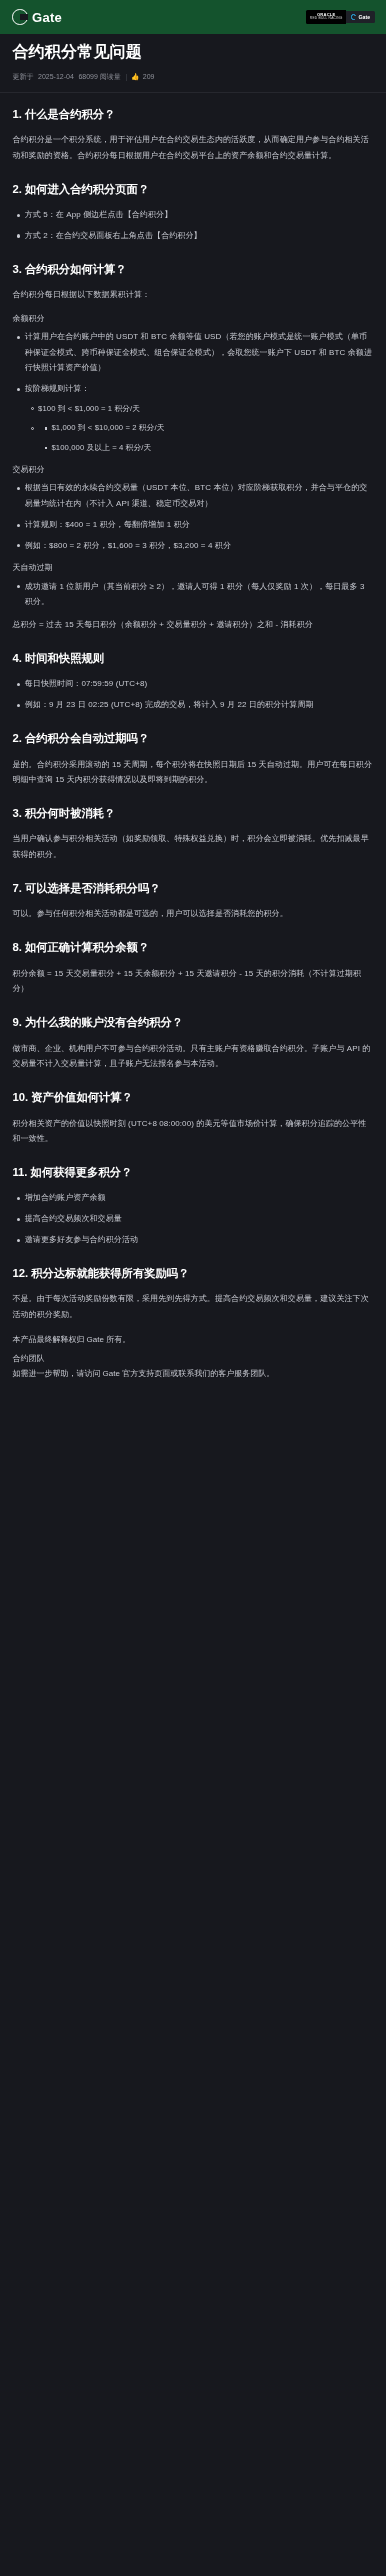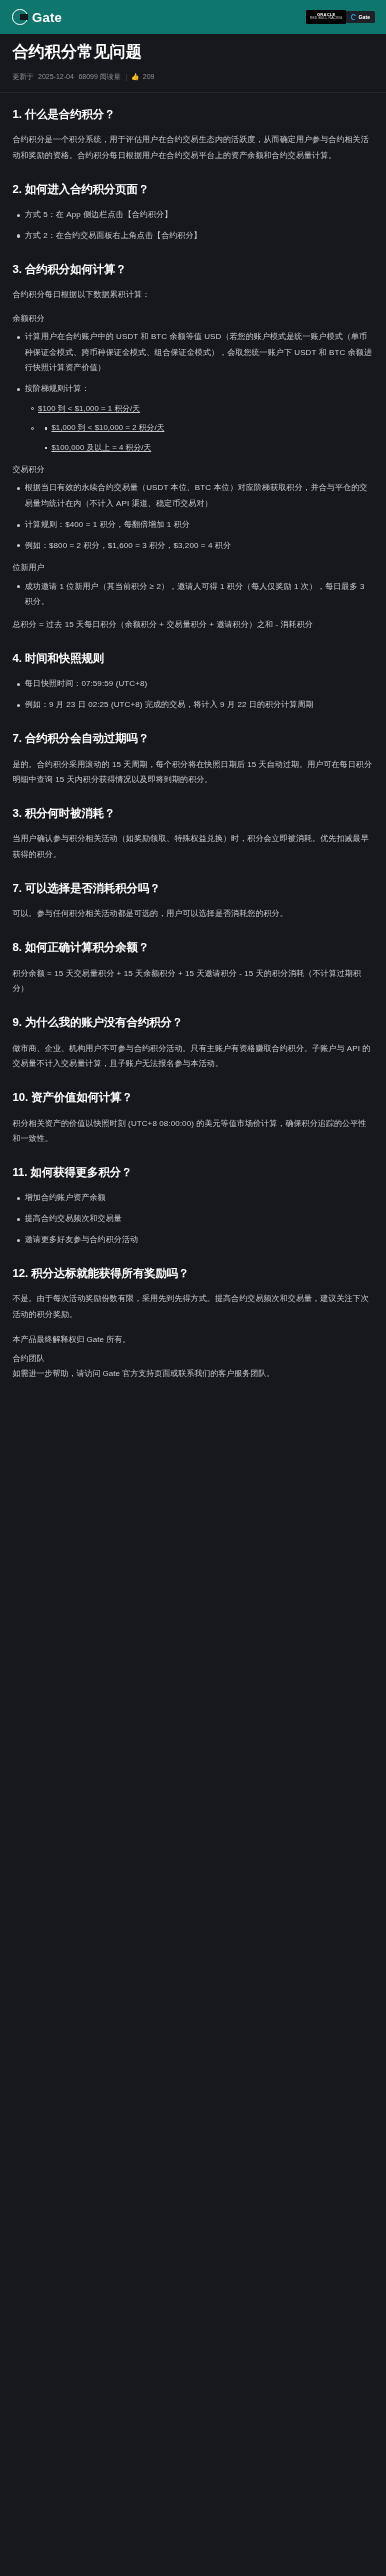--- a/index.html
+++ b/index.html
@@ -21,21 +21,21 @@
     overflow: hidden;
   }
 
   
   .topbar {
     height: 34px;
     display: flex;
     align-items: center;
     justify-content: space-between;
     padding: 0 11.3px 0 12.4px;
-    background: #0f766e;
+    background: #14532d;
   }
   .brand {
     display: flex;
     align-items: center;
     gap: 4.1px;
   }
   .brand-mark {
     width: 15.5px; height: 15.5px;
     border-radius: 50%;
     border: 1.5px solid #ffffff;
@@ -185,21 +185,20 @@
     padding-left: 13.4px;
     list-style: none;
   }
   ul.lv2 > li {
     position: relative;
     font-size: 7.7px;
     line-height: 1.95;
     color: #c9cbd3;
     margin-bottom: 4.6px;
     letter-spacing: 0.1px;
-    text-decoration: underline;
   }
   ul.lv2 > li::before {
     content: "";
     position: absolute;
     left: -7.2px;
     top: 6.2px;
     width: 3.1px; height: 3.1px;
     border-radius: 50%;
     border: 0.8px solid #c9cbd3;
     background: transparent;
@@ -307,34 +306,34 @@
       </li>
     </ul>
 
     <p class="sub-label">交易积分</p>
     <ul class="lv1">
       <li>根据当日有效的永续合约交易量（USDT 本位、BTC 本位）对应阶梯获取积分，并合与平仓的交易量均统计在内（不计入 API 渠道、稳定币交易对）</li>
       <li>计算规则：$400 = 1 积分，每翻倍增加 1 积分</li>
       <li>例如：$800 = 2 积分，$1,600 = 3 积分，$3,200 = 4 积分</li>
     </ul>
 
-    <p class="sub-label">位新用户</p>
+    <p class="sub-label">天自动过期</p>
     <ul class="lv1">
       <li>成功邀请 1 位新用户（其当前积分 ≥ 2），邀请人可得 1 积分（每人仅奖励 1 次），每日最多 3 积分。</li>
     </ul>
 
     <p class="para">总积分 = 过去 15 天每日积分（余额积分 + 交易量积分 + 邀请积分）之和 - 消耗积分</p>
 
     <h2 class="q">4. 时间和快照规则</h2>
     <ul class="lv1">
       <li>每日快照时间：07:59:59 (UTC+8)</li>
       <li>例如：9 月 23 日 02:25 (UTC+8) 完成的交易，将计入 9 月 22 日的积分计算周期</li>
     </ul>
 
-    <h2 class="q">7. 合约积分会自动过期吗？</h2>
+    <h2 class="q">2. 合约积分会自动过期吗？</h2>
     <p class="para">是的。合约积分采用滚动的 15 天周期，每个积分将在快照日期后 15 天自动过期。用户可在每日积分明细中查询 15 天内积分获得情况以及即将到期的积分。</p>
 
     <h2 class="q">3. 积分何时被消耗？</h2>
     <p class="para">当用户确认参与积分相关活动（如奖励领取、特殊权益兑换）时，积分会立即被消耗。优先扣减最早获得的积分。</p>
 
     <h2 class="q">7. 可以选择是否消耗积分吗？</h2>
     <p class="para">可以。参与任何积分相关活动都是可选的，用户可以选择是否消耗您的积分。</p>
 
     <h2 class="q">8. 如何正确计算积分余额？</h2>
     <p class="para">积分余额 = 15 天交易量积分 + 15 天余额积分 + 15 天邀请积分 - 15 天的积分消耗（不计算过期积分）</p>

